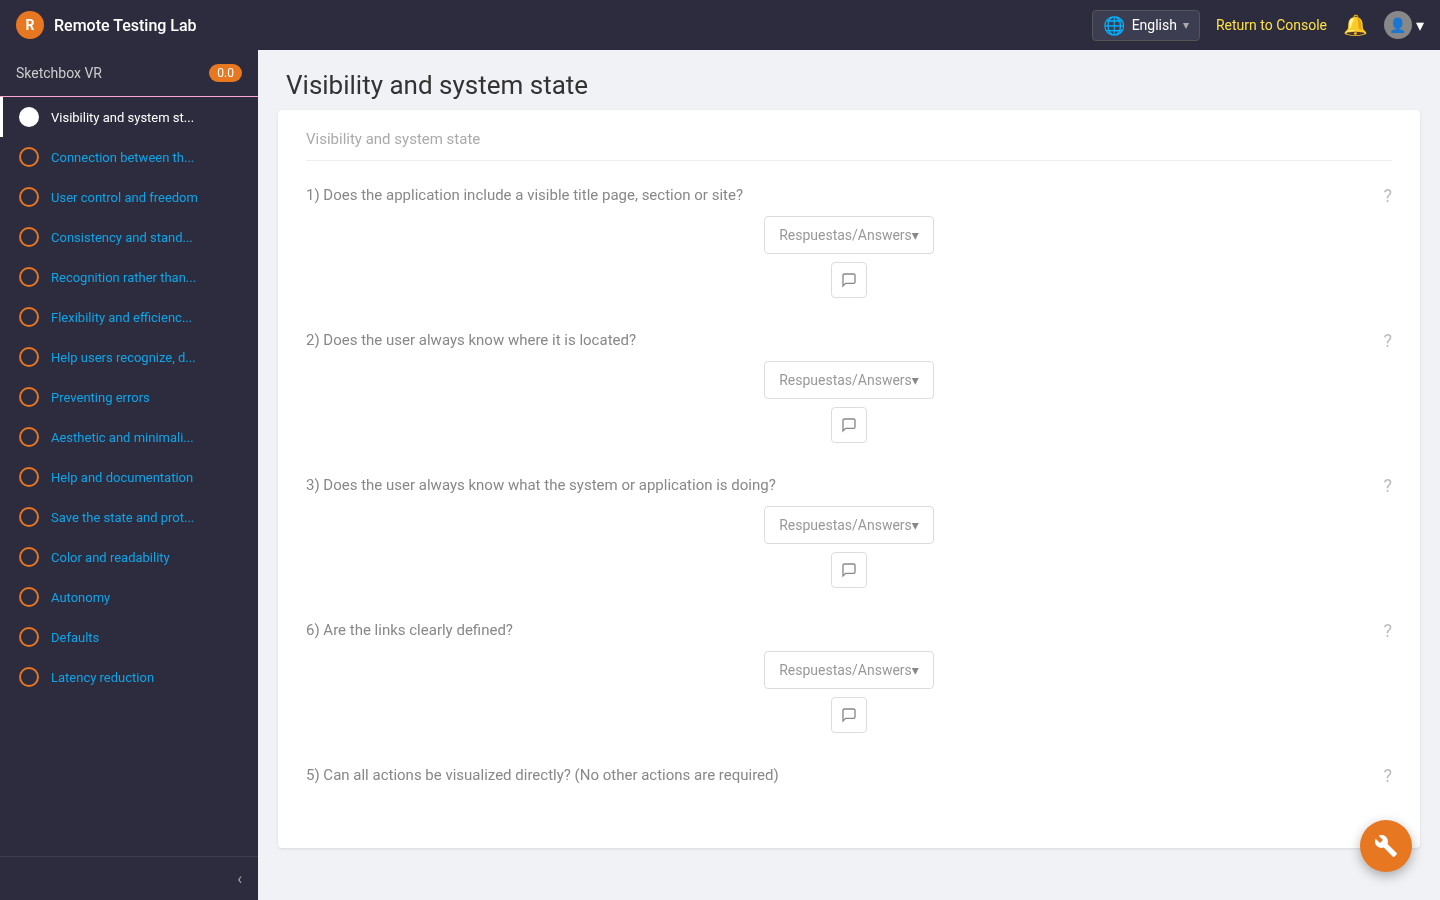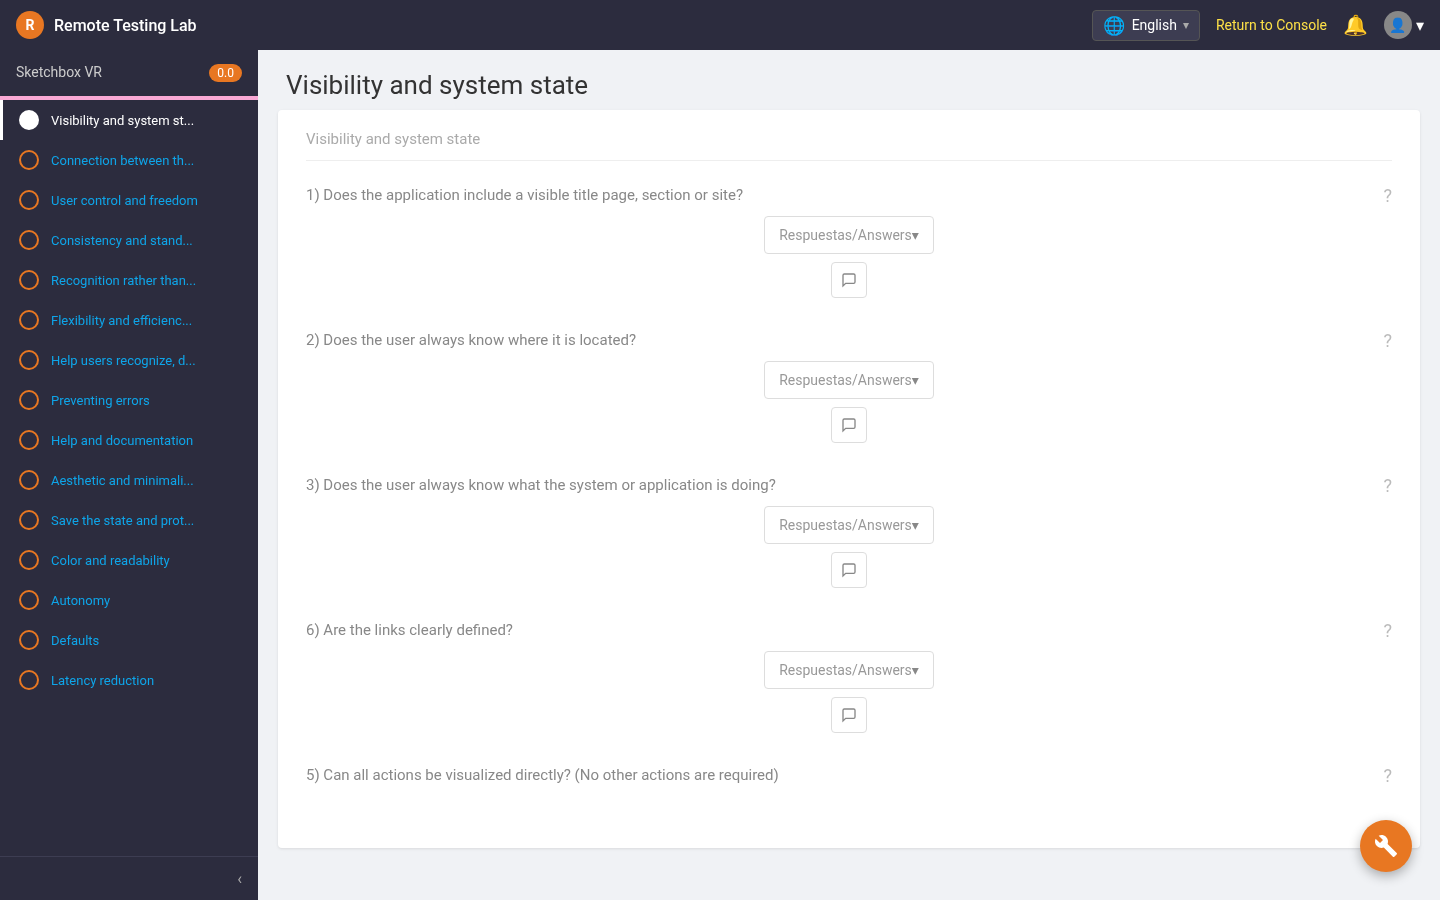--- a/index.html
+++ b/index.html
@@ -86,23 +86,24 @@
       background: #2c2c3e;
       color: #fff;
       flex-shrink: 0;
       display: flex;
       flex-direction: column;
       height: 100%;
       overflow-y: auto;
     }
     .sidebar-header {
       display: flex;
+      align-items: center;
       justify-content: space-between;
       padding: 14px 16px;
-      border-bottom: 4px solid #f9a8d4;
+      border-bottom: 1px solid #f9a8d4;
     }
     .sidebar-header .project-name {
       font-size: 14px; color: #ccc;
     }
     .sidebar-header .version-badge {
       background: #e87722;
       color: #fff;
       font-size: 12px;
       padding: 2px 8px;
       border-radius: 12px;
@@ -322,25 +323,25 @@
         <div class="sidebar-item">
     <div class="item-circle"></div>
     <span class="item-label">Help users recognize, d...</span>
   </div>
         <div class="sidebar-item">
     <div class="item-circle"></div>
     <span class="item-label">Preventing errors</span>
   </div>
         <div class="sidebar-item">
     <div class="item-circle"></div>
+    <span class="item-label">Aesthetic and minimali...</span>
+  </div>
+        <div class="sidebar-item">
+    <div class="item-circle"></div>
     <span class="item-label">Help and documentation</span>
-  </div>
-        <div class="sidebar-item">
-    <div class="item-circle"></div>
-    <span class="item-label">Aesthetic and minimali...</span>
   </div>
         <div class="sidebar-item">
     <div class="item-circle"></div>
     <span class="item-label">Save the state and prot...</span>
   </div>
         <div class="sidebar-item">
     <div class="item-circle"></div>
     <span class="item-label">Color and readability</span>
   </div>
         <div class="sidebar-item">

